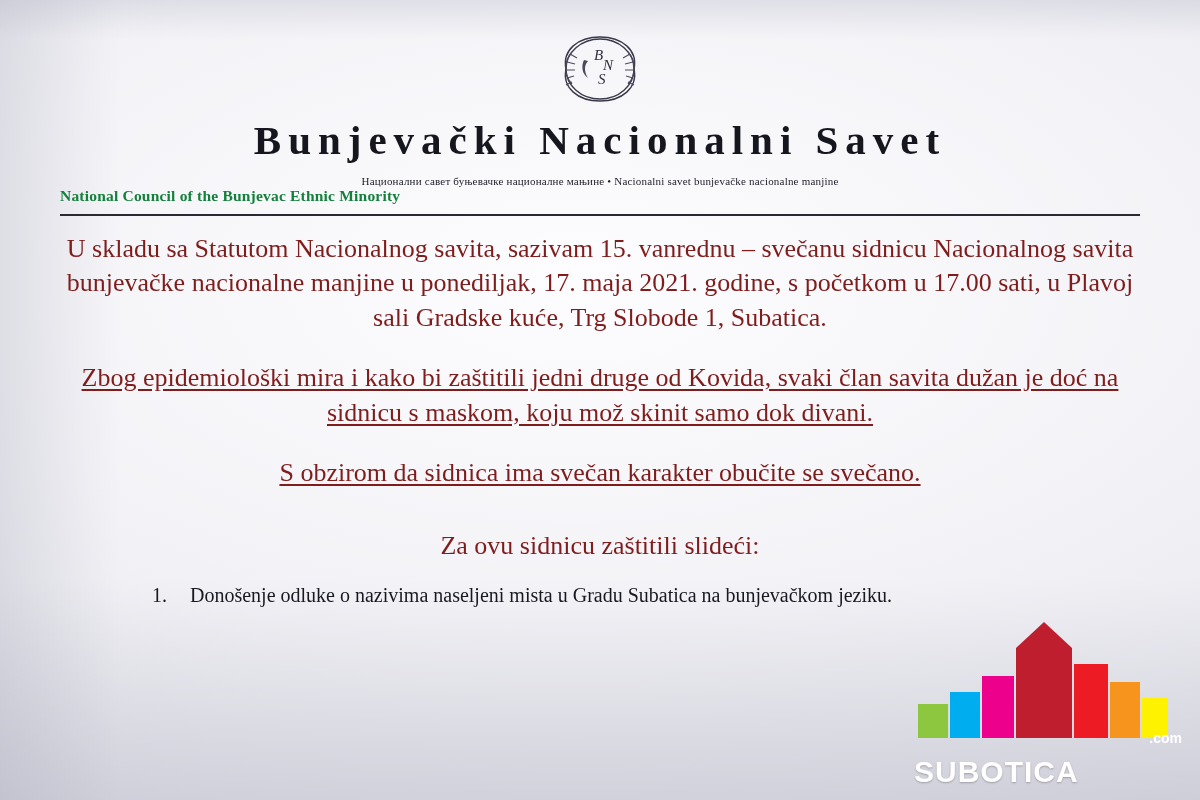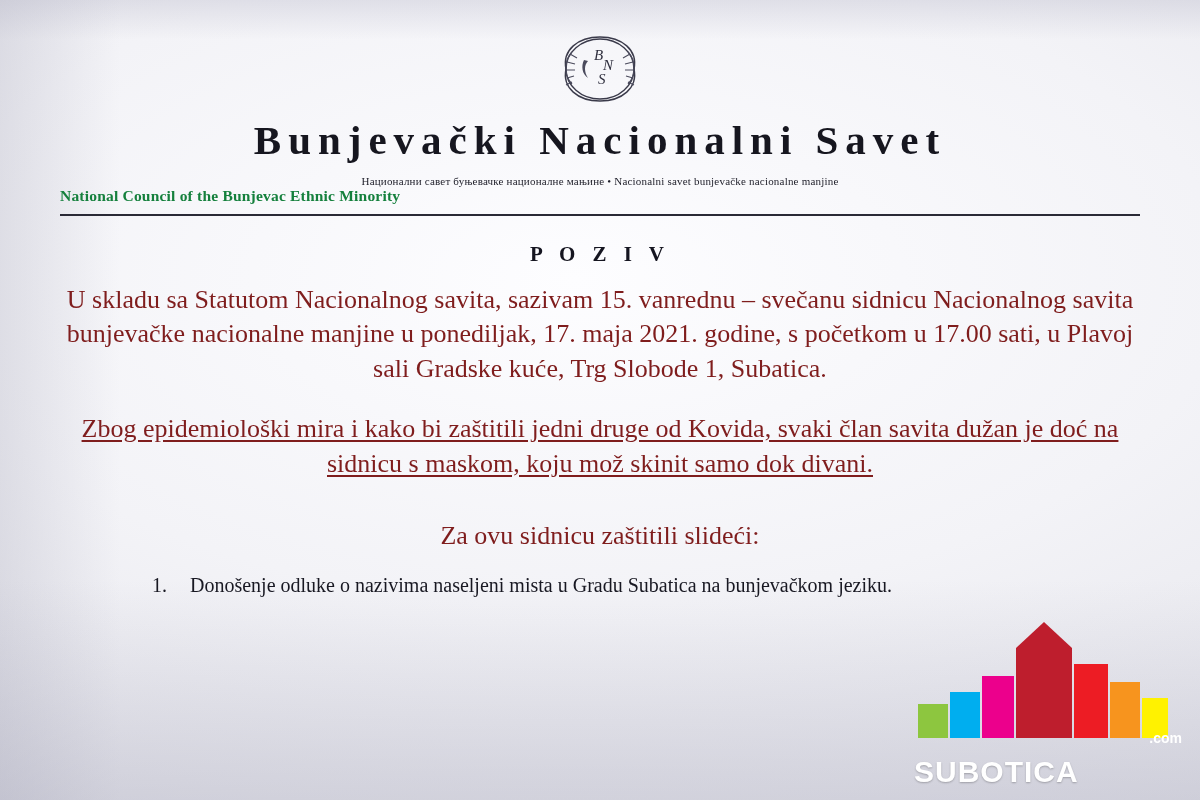--- a/index.html
+++ b/index.html
@@ -233,26 +233,26 @@
           </g>
         </svg>
       </div>
     </div>
 
     <div class="org-title">Bunjevački Nacionalni Savet</div>
     <div class="org-sub1">Национални савет буњевачке националне мањине • Nacionalni savet bunjevačke nacionalne manjine</div>
     <div class="org-sub2">National Council of the Bunjevac Ethnic Minority</div>
     <div class="rule"></div>
 
-    <div class="doc-heading">P O Z I V</div>
 
     <div class="para">U skladu sa Statutom Nacionalnog savita, sazivam 15. vanrednu – svečanu sidnicu Nacionalnog savita bunjevačke nacionalne manjine u ponediljak, 17. maja 2021. godine, s početkom u 17.00 sati, u Plavoj sali Gradske kuće, Trg Slobode 1, Subatica.</div>
 
     <div class="para underline-block sp-lg">Zbog epidemiološki mira i kako bi zaštitili jedni druge od Kovida, svaki član savita dužan je doć na sidnicu s maskom, koju mož skinit samo dok divani.</div>
 
+    <div class="para underline-block sp-lg">S obzirom da sidnica ima svečan karakter obučite se svečano.</div>
 
     <div class="para sp-xl">Za ovu sidnicu zaštitili slideći:</div>
 
 
     <ul class="agenda-list">
       <li class="agenda-item">
         <span class="agenda-num">1.</span>
         <span class="agenda-text">Donošenje odluke o nazivima naseljeni mista u Gradu Subatica na bunjevačkom jeziku.</span>
       </li>
     </ul>

